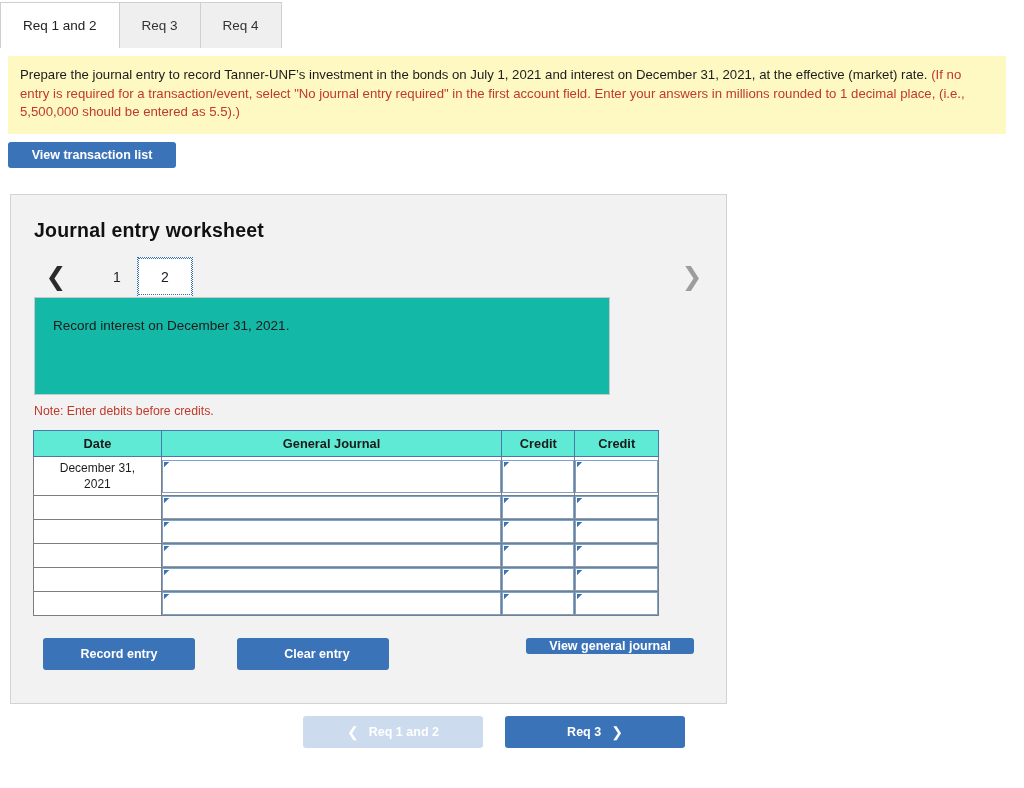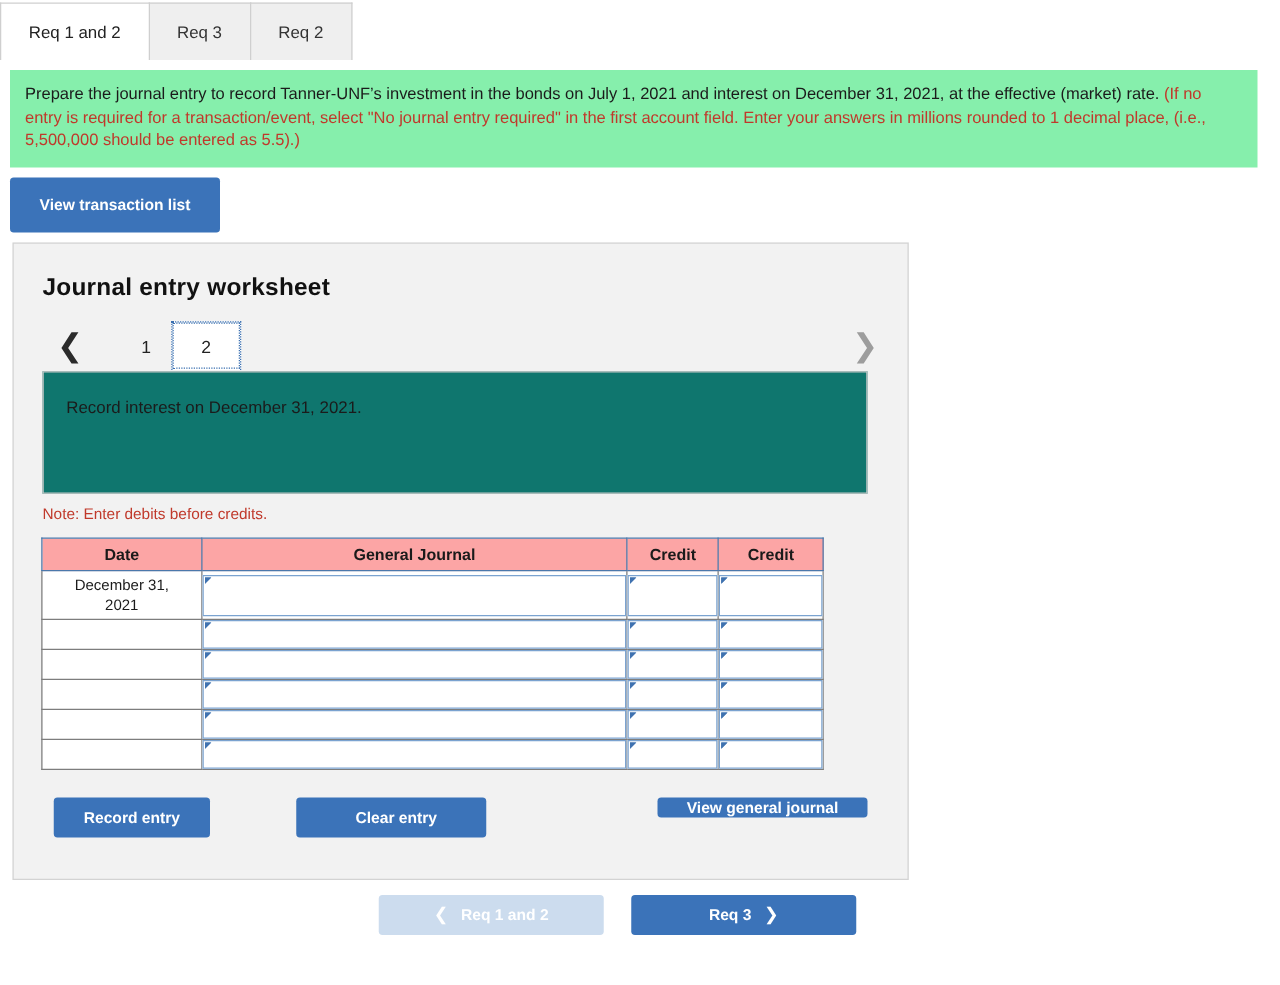--- a/index.html
+++ b/index.html
@@ -36,21 +36,21 @@
     color: #222222;
     border-color: #cfcfcf;
     position: relative;
     z-index: 3;
   }
 
   
   .instructions {
     position: absolute; left: 8px; top: 56px;
     width: 998px;
-    background: #86efac;
+    background: #fef9c3;
     padding: 10px 12px 12px 12px;
     font-size: 13.2px;
     line-height: 18.5px;
     color: #1b1b1b;
   }
   .instructions .req-note { color: #c0392b; }
 
   
   .btn {
     display: inline-flex; align-items: center; justify-content: center;
@@ -63,21 +63,21 @@
     cursor: pointer;
     font-family: "Liberation Sans", sans-serif;
   }
   .btn.disabled {
     background: #ccdcee;
     color: #ffffff;
     cursor: default;
   }
   #view-transaction-list {
     position: absolute; left: 8px; top: 142px;
-    width: 168px; height: 44px;
+    width: 168px; height: 26px;
   }
 
   
   .panel {
     position: absolute; left: 10px; top: 194px;
     width: 717px; height: 510px;
     background: #f2f2f2;
     border: 1px solid #d3d3d3;
   }
   .panel-title {
@@ -114,22 +114,22 @@
     background: #ffffff;
     border: 1px dotted #3a6fb0;
     border-bottom: none;
     outline: 1px dotted #3a6fb0;
     outline-offset: -2px;
   }
 
   
   .desc-box {
     position: absolute; left: 23px; top: 102px;
-    width: 660px; height: 98px;
-    background: #0f766e;
+    width: 576px; height: 98px;
+    background: #14b8a6;
     border: 1px solid #c8c8c8;
     padding: 20px 18px;
     font-size: 13.5px;
     color: #1b1b1b;
   }
 
   
   .note {
     position: absolute; left: 23px; top: 209px;
     font-size: 12.3px;
@@ -137,21 +137,21 @@
   }
 
   
   .jtable {
     position: absolute; left: 22px; top: 235px;
     width: 626px;
     border-collapse: collapse;
     table-layout: fixed;
   }
   .jtable th {
-    background: #fca5a5;
+    background: #5eead4;
     border: 1px solid #4b78ab;
     color: #1a1a1a;
     font-size: 12.8px;
     font-weight: bold;
     height: 26px;
     padding: 0;
   }
   .jtable td {
     border: 1px solid #7d7d7d;
     padding: 0;
@@ -194,21 +194,21 @@
   .cell-input::after {
     content: "";
     position: absolute;
     left: 1px; top: 1px;
     width: 0; height: 0;
     border-left: 5px solid #3f72b0;
     border-bottom: 5px solid transparent;
   }
 
   
-  #record-entry  { position: absolute; left: 32px;  top: 443px; width: 125px; height: 32px; }
+  #record-entry  { position: absolute; left: 32px;  top: 443px; width: 152px; height: 32px; }
   #clear-entry   { position: absolute; left: 226px; top: 443px; width: 152px; height: 32px; padding-left: 14px; }
   #view-general  { position: absolute; left: 515px; top: 443px; width: 168px; height: 16px; }
 
   
   #nav-prev {
     position: absolute; left: 303px; top: 716px;
     width: 180px; height: 32px;
   }
   #nav-next {
     position: absolute; left: 505px; top: 716px;
@@ -217,21 +217,21 @@
   .nav-chev { font-family: "DejaVu Sans", sans-serif; font-size: 14px; }
   .nav-lbl-gap-l { margin-left: 10px; }
   .nav-lbl-gap-r { margin-right: 10px; }
 </style>
 </head>
 <body>
 
 <div class="tab-strip">
   <div class="tab active">Req 1 and 2</div>
   <div class="tab">Req 3</div>
-  <div class="tab">Req 2</div>
+  <div class="tab">Req 4</div>
 </div>
 
 <div class="instructions">
   <span>Prepare the journal entry to record Tanner-UNF’s investment in the bonds on July 1, 2021 and interest on December 31, 2021, at the effective (market) rate. </span><span class="req-note">(If no entry is required for a transaction/event, select "No journal entry required" in the first account field. Enter your answers in millions rounded to 1 decimal place, (i.e., 5,500,000 should be entered as 5.5).)</span>
 </div>
 
 <button class="btn" id="view-transaction-list">View transaction list</button>
 
 <div class="panel">
 

